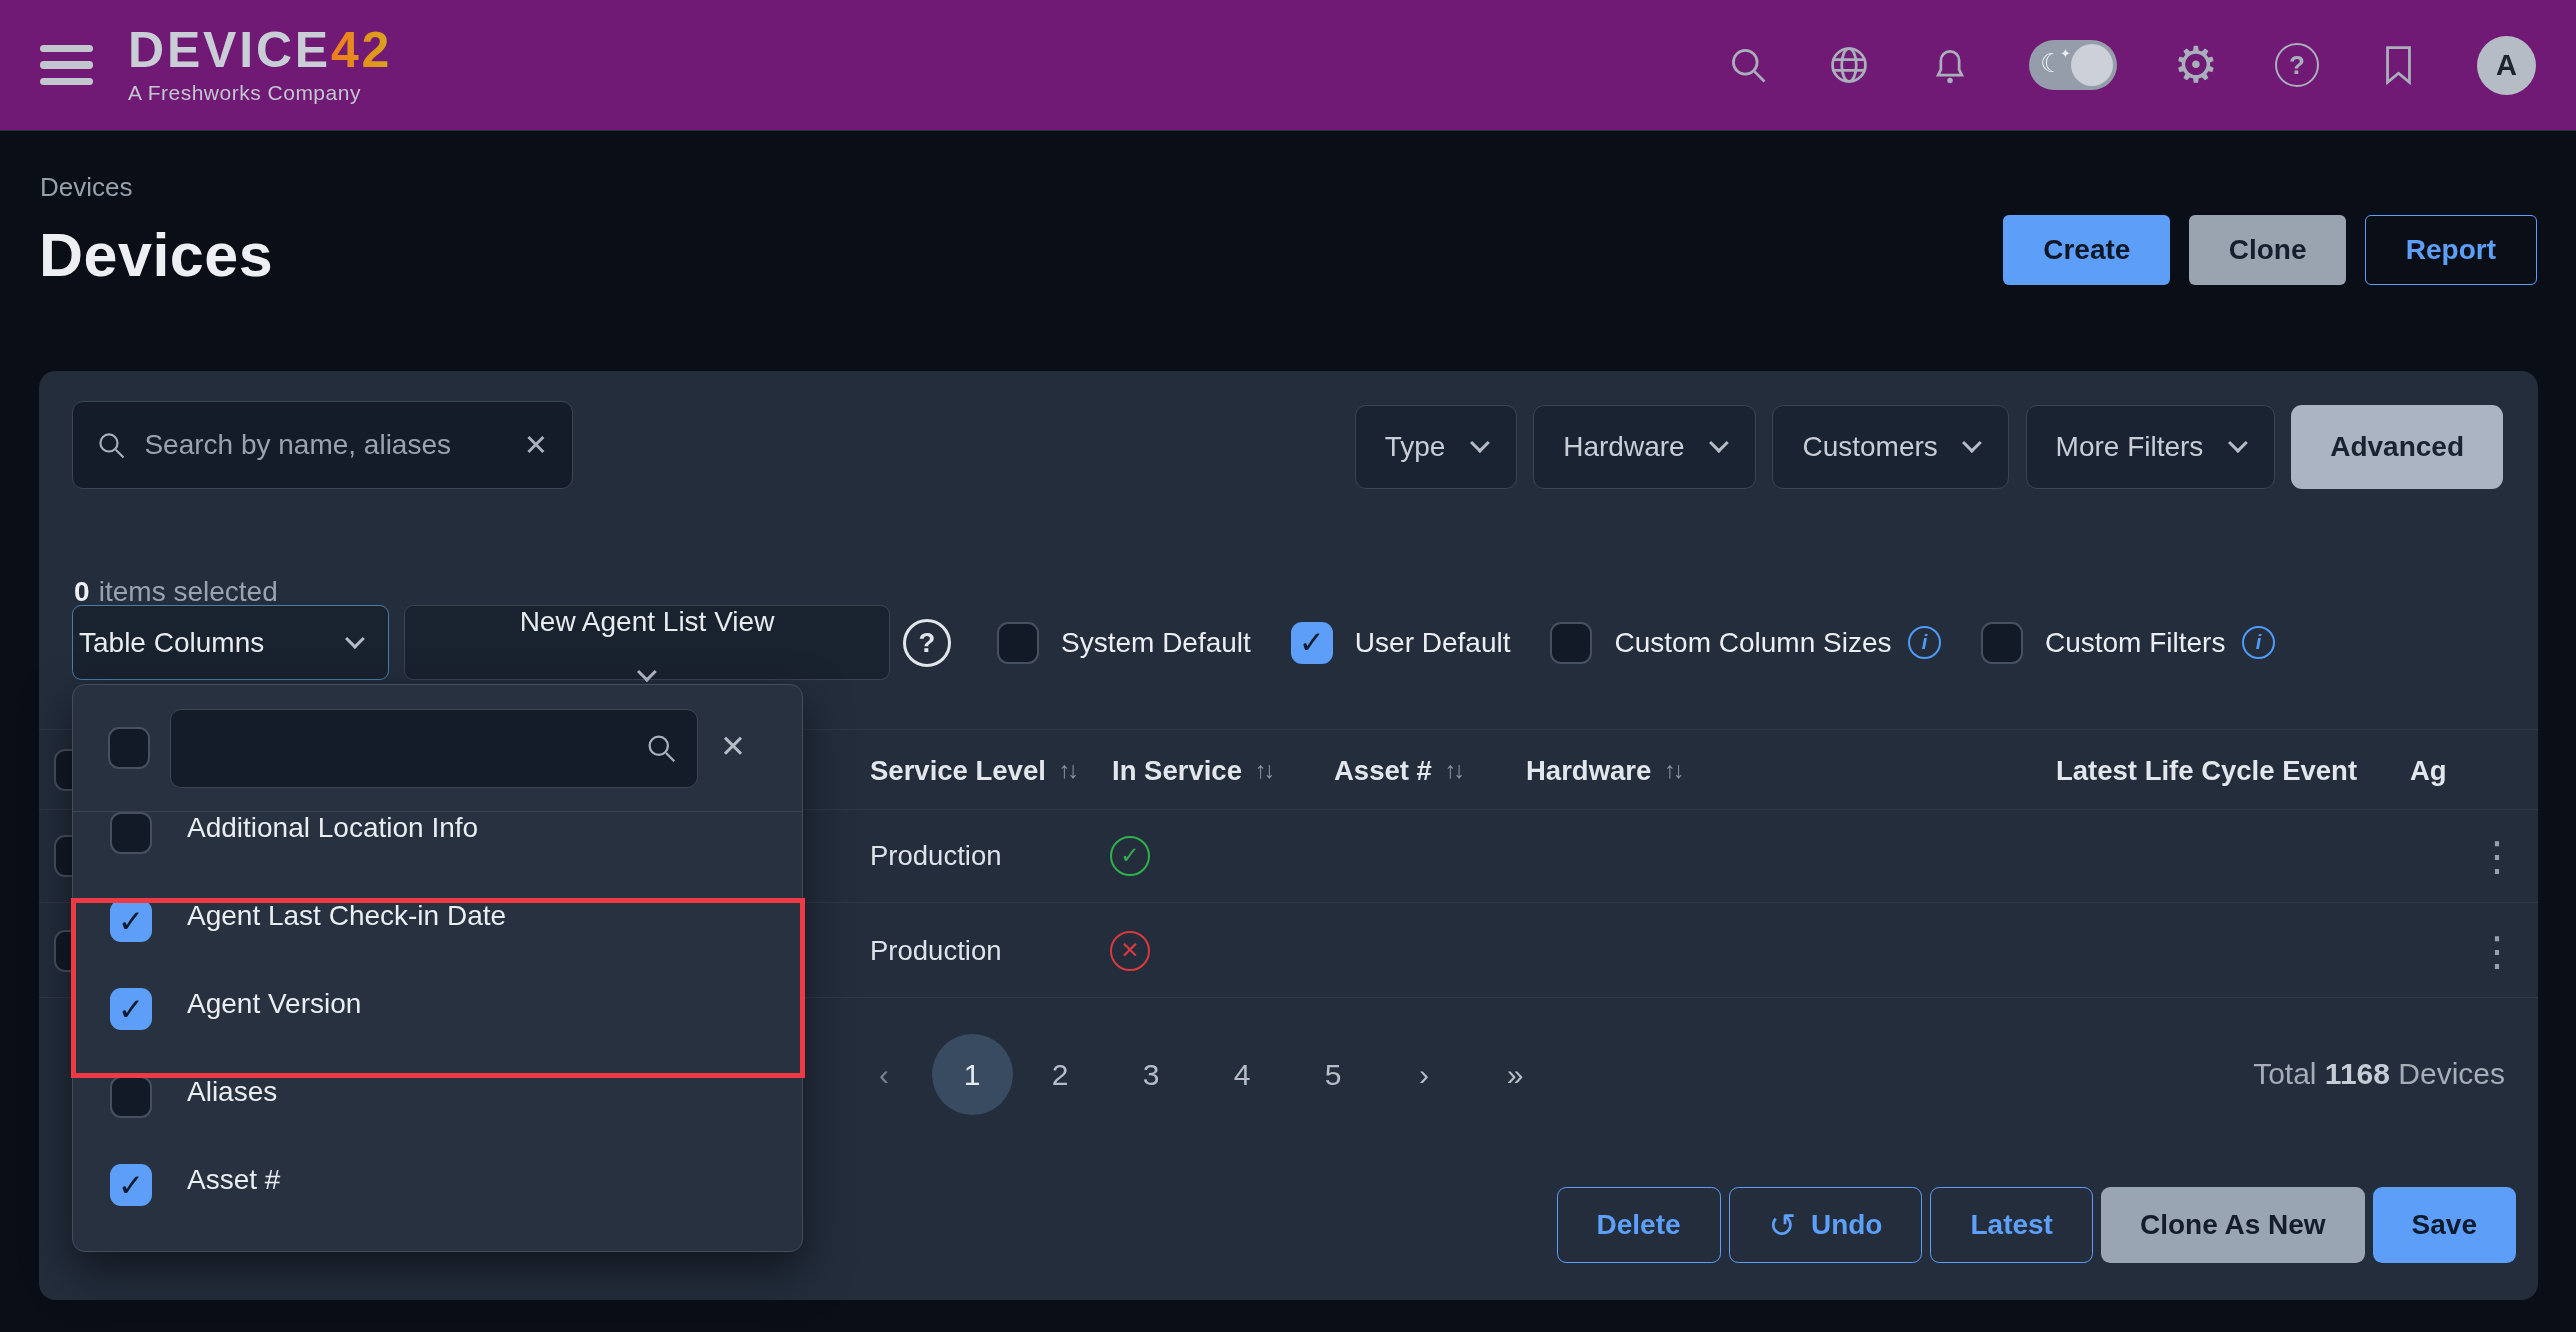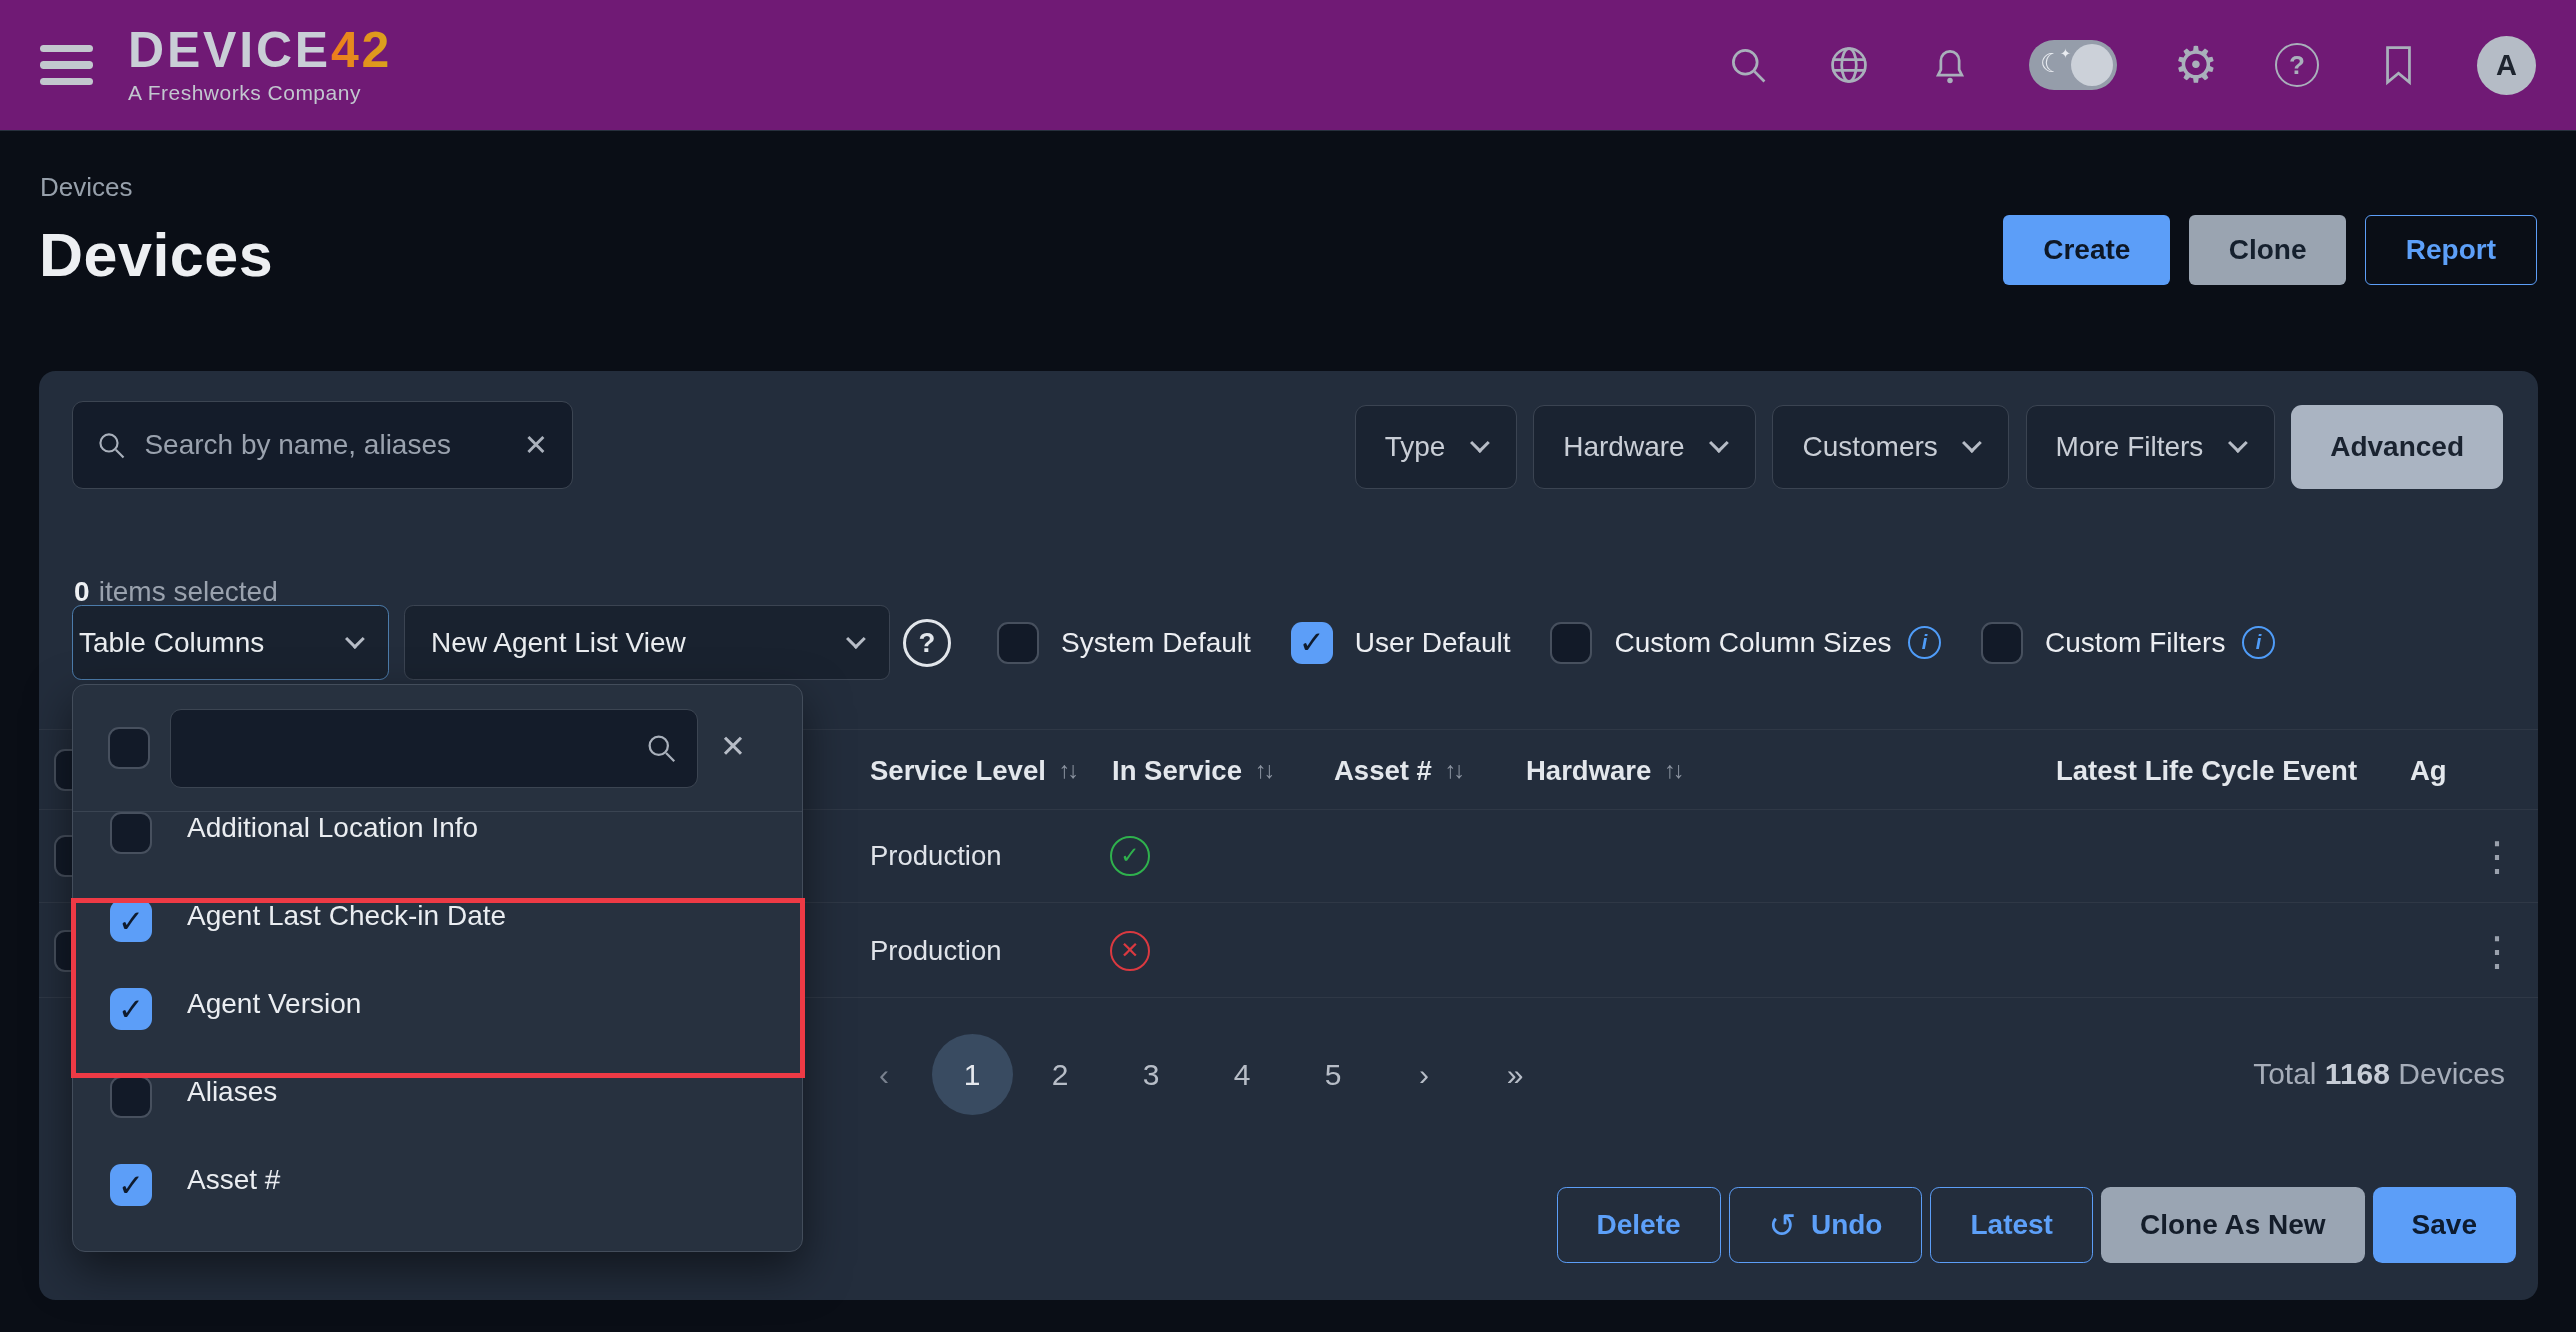--- a/index.html
+++ b/index.html
@@ -223,21 +223,21 @@
 
     <div class="selected-line">
       <b>0</b><span>items selected</span>
     </div>
 
     <div class="viewbar">
       <div class="select active" style="left:33px; width:317px;padding-left:6px;">
         <span>Table Columns</span>
           <span class="chev"></span>
       </div>
-      <div class="select" style="left:365px; width:486px;">
+      <div class="select" style="left:365px; width:486px;flex-direction:column;">
         <span>New Agent List View</span>
           <span class="chev"></span>
       </div>
       <div class="help-circle">?</div>
       <div class="options">
         <div class="option">
           <span class="cb"></span>
           <span class="lbl">System Default</span>
         </div>
         <div class="option">

